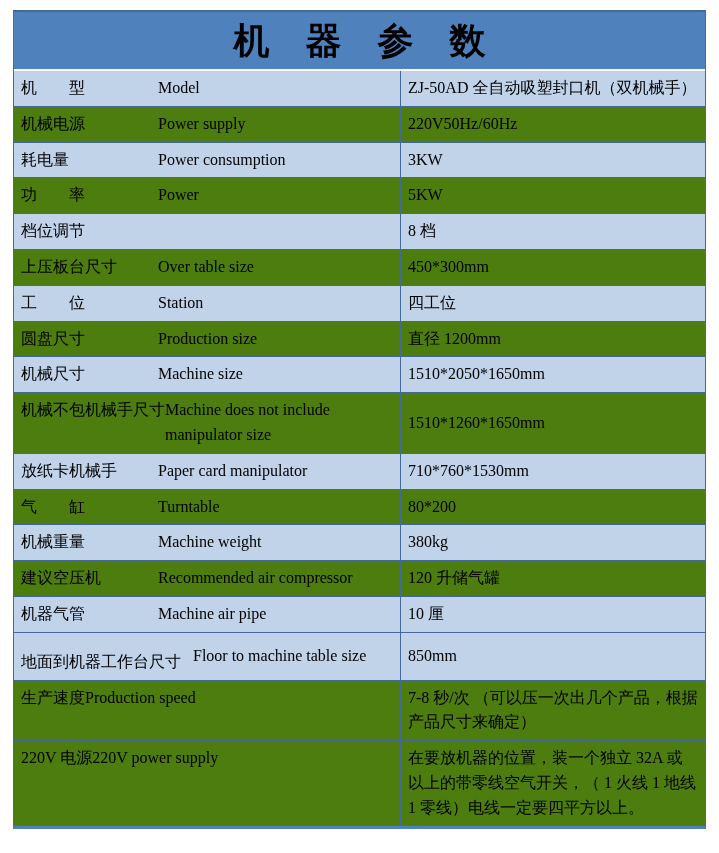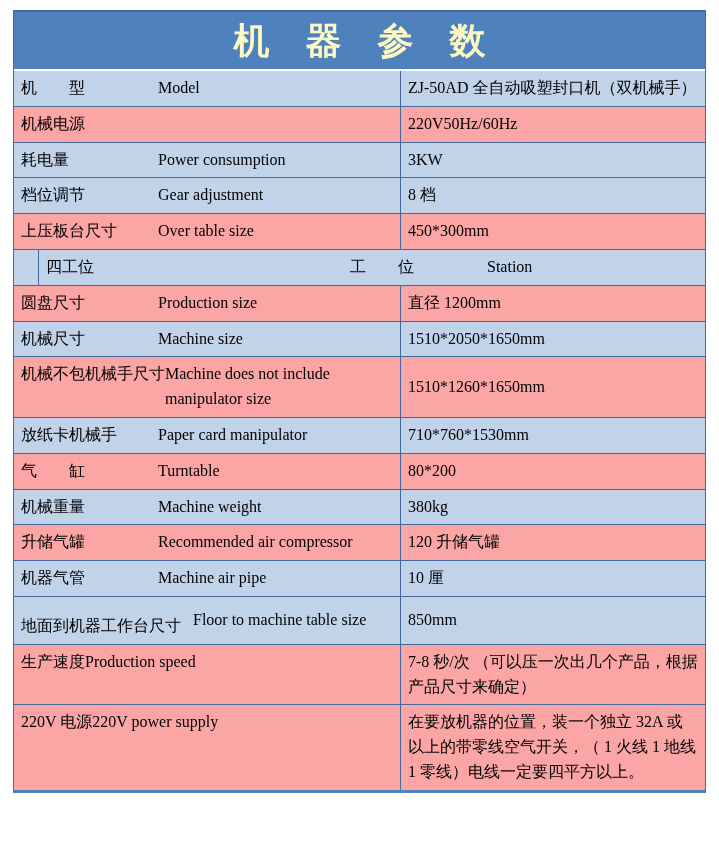--- a/index.html
+++ b/index.html
@@ -21,35 +21,35 @@
     left: 13px; top: 10px;
     width: 693px;
     border-left: 1px solid var(--border-blue);
     border-right: 1px solid var(--border-blue);
     border-top: 2px solid var(--border-blue);
     border-bottom: 3px solid var(--header-blue);
     background: #ffffff;
   }
   .table-title {
     background: var(--header-blue);
-    color: #fef9c3;
+    color: #000000;
     height: 59px;
     line-height: 59px;
     text-align: center;
     font-size: 36px;
     font-weight: bold;
     border-bottom: 2px solid #ffffff;
     white-space: nowrap;
     overflow: hidden;
   }
   .row {
     display: flex;
     align-items: stretch;
     min-height: 34px;
-    background: #fca5a5;
+    background: #4d7c0f;
   }
   .row + .row { border-top: 1px solid var(--border-blue); }
   .row.band { background: var(--band-blue); }
   .cell { padding: 5px 7px; font-size: 16px; line-height: 1.55; }
   .label-cell {
     width: 362px;
     flex: none;
     display: flex;
     align-items: center;
   }
@@ -87,65 +87,74 @@
       <span class="label-en">Model</span>
     </div>
     <div class="cell value-cell">
       <span class="value-text">ZJ-50AD 全自动吸塑封口机（双机械手）</span>
     </div>
   </div>
 
   <div class="row">
     <div class="cell label-cell">
       <span class="label-zh">机械电源</span>
+      <span class="label-en">Power supply</span>
     </div>
     <div class="cell value-cell">
       <span class="value-text">220V50Hz/60Hz</span>
     </div>
   </div>
 
   <div class="row band">
     <div class="cell label-cell">
       <span class="label-zh">耗电量</span>
       <span class="label-en">Power consumption</span>
     </div>
     <div class="cell value-cell">
       <span class="value-text">3KW</span>
     </div>
   </div>
 
+  <div class="row">
+    <div class="cell label-cell">
+      <span class="label-zh">功　　率</span>
+      <span class="label-en">Power</span>
+    </div>
+    <div class="cell value-cell">
+      <span class="value-text">5KW</span>
+    </div>
+  </div>
 
   <div class="row band">
     <div class="cell label-cell">
       <span class="label-zh">档位调节</span>
-      <span class="label-en">Gear adjustment</span>
     </div>
     <div class="cell value-cell">
       <span class="value-text">8 档</span>
     </div>
   </div>
 
   <div class="row">
     <div class="cell label-cell">
       <span class="label-zh">上压板台尺寸</span>
       <span class="label-en">Over table size</span>
     </div>
     <div class="cell value-cell">
       <span class="value-text">450*300mm</span>
     </div>
   </div>
 
   <div class="row band">
-    <div class="cell value-cell">
-      <span class="value-text">四工位</span>
-    </div>
     <div class="cell label-cell">
       <span class="label-zh">工　　位</span>
       <span class="label-en">Station</span>
     </div>
+    <div class="cell value-cell">
+      <span class="value-text">四工位</span>
+    </div>
   </div>
 
   <div class="row">
     <div class="cell label-cell">
       <span class="label-zh">圆盘尺寸</span>
       <span class="label-en">Production size</span>
     </div>
     <div class="cell value-cell">
       <span class="value-text">直径 1200mm</span>
     </div>
@@ -196,21 +205,21 @@
       <span class="label-zh">机械重量</span>
       <span class="label-en">Machine weight</span>
     </div>
     <div class="cell value-cell">
       <span class="value-text">380kg</span>
     </div>
   </div>
 
   <div class="row">
     <div class="cell label-cell">
-      <span class="label-zh">升储气罐</span>
+      <span class="label-zh">建议空压机</span>
       <span class="label-en">Recommended air compressor</span>
     </div>
     <div class="cell value-cell">
       <span class="value-text">120 升储气罐</span>
     </div>
   </div>
 
   <div class="row band">
     <div class="cell label-cell">
       <span class="label-zh">机器气管</span>

